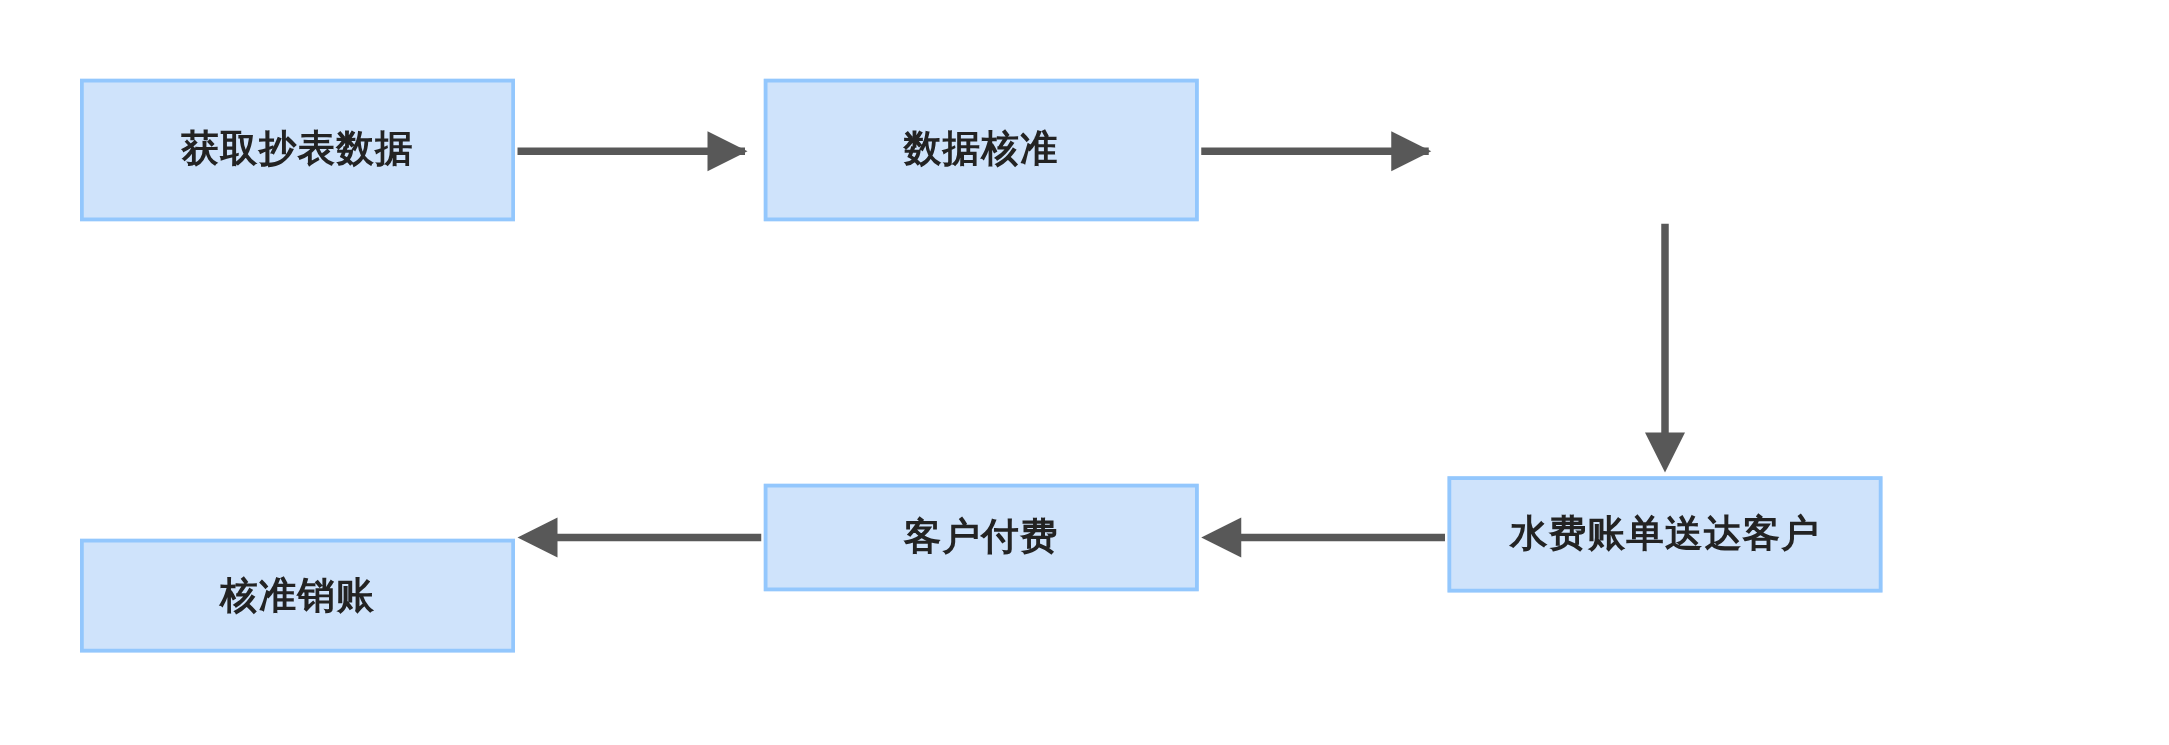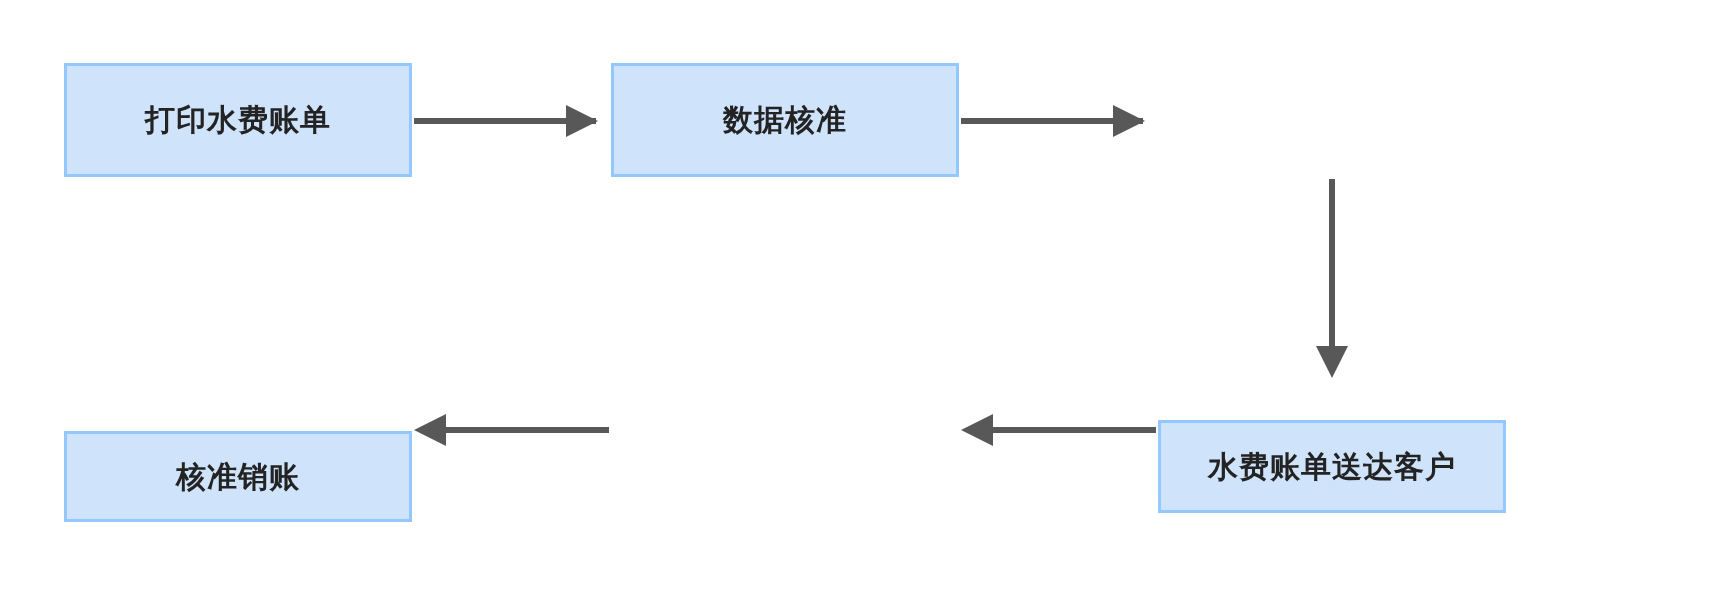--- a/index.html
+++ b/index.html
@@ -76,30 +76,33 @@
       <path class="edge-path" d="M 1156 430 L 977 430" stroke="#585858"></path>
       <polygon class="edge-head" points="961,430 993,414 993,446" fill="#585858"></polygon>
     </g>
     <g>
       <path class="edge-path" d="M 609 430 L 430 430" stroke="#585858"></path>
       <polygon class="edge-head" points="414,430 446,414 446,446" fill="#585858"></polygon>
     </g>
   </svg>
 
   <div class="node" id="node-n1" style="left: 64px; top: 63px; width: 348px; height: 114px; background: rgb(207, 227, 251); border-color: rgb(147, 199, 253); color: rgb(35, 35, 35);">
-    <span class="node-label">打印水费账单</span>
+    <span class="node-label">获取抄表数据</span>
   </div>
 
   <div class="node" id="node-n2" style="left: 611px; top: 63px; width: 348px; height: 114px; background: rgb(207, 227, 251); border-color: rgb(147, 199, 253); color: rgb(35, 35, 35); align-items: center;">
     <span class="node-label">数据核准</span>
   </div>
 
 
-  <div class="node" id="node-n4" style="left: 1158px; top: 381px; width: 348px; height: 93px; background: rgb(207, 227, 251); border-color: rgb(147, 199, 253); color: rgb(35, 35, 35); margin-top: 39px;">
+  <div class="node" id="node-n4" style="left: 1158px; top: 381px; width: 348px; height: 93px; background: rgb(207, 227, 251); border-color: rgb(147, 199, 253); color: rgb(35, 35, 35);">
     <span class="node-label">水费账单送达客户</span>
   </div>
 
+  <div class="node" id="node-n5" style="left: 611px; top: 387px; width: 348px; height: 86px; background: rgb(207, 227, 251); border-color: rgb(147, 199, 253); color: rgb(35, 35, 35);">
+    <span class="node-label">客户付费</span>
+  </div>
 
   <div class="node" id="node-n6" style="left: 64px; top: 383px; width: 348px; height: 91px; background: rgb(207, 227, 251); border-color: rgb(147, 199, 253); color: rgb(35, 35, 35); margin-top: 48px;">
     <span class="node-label">核准销账</span>
   </div>
 
 </div>
 
 </body></html>

